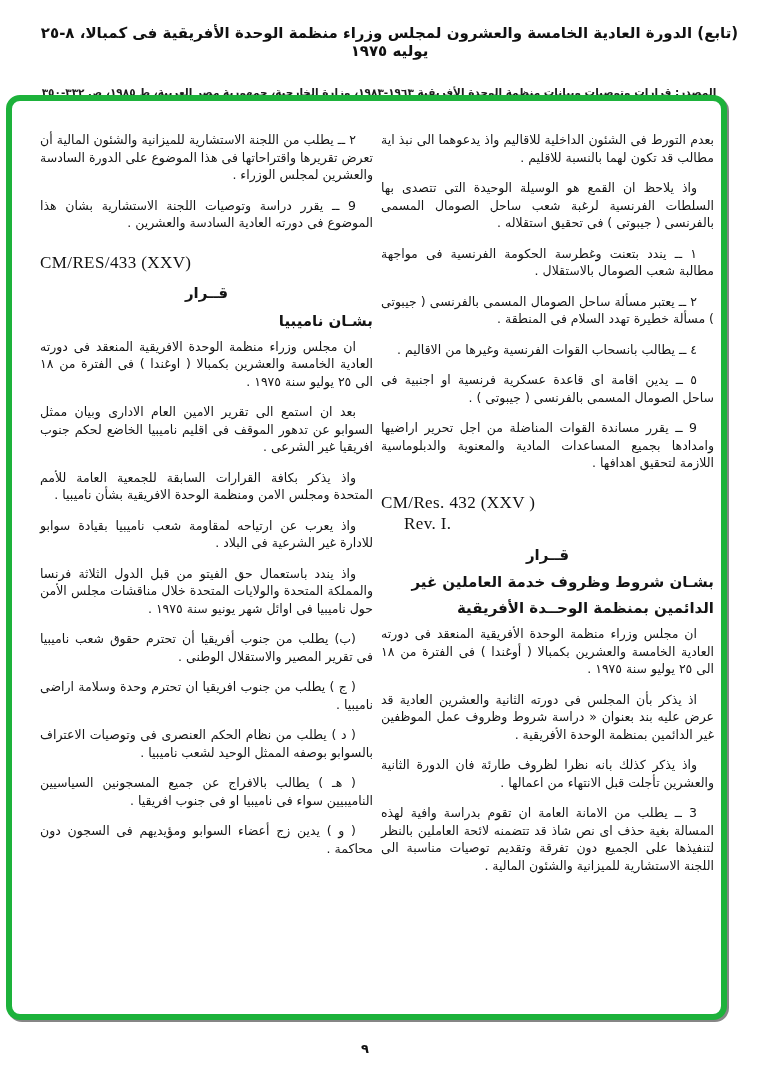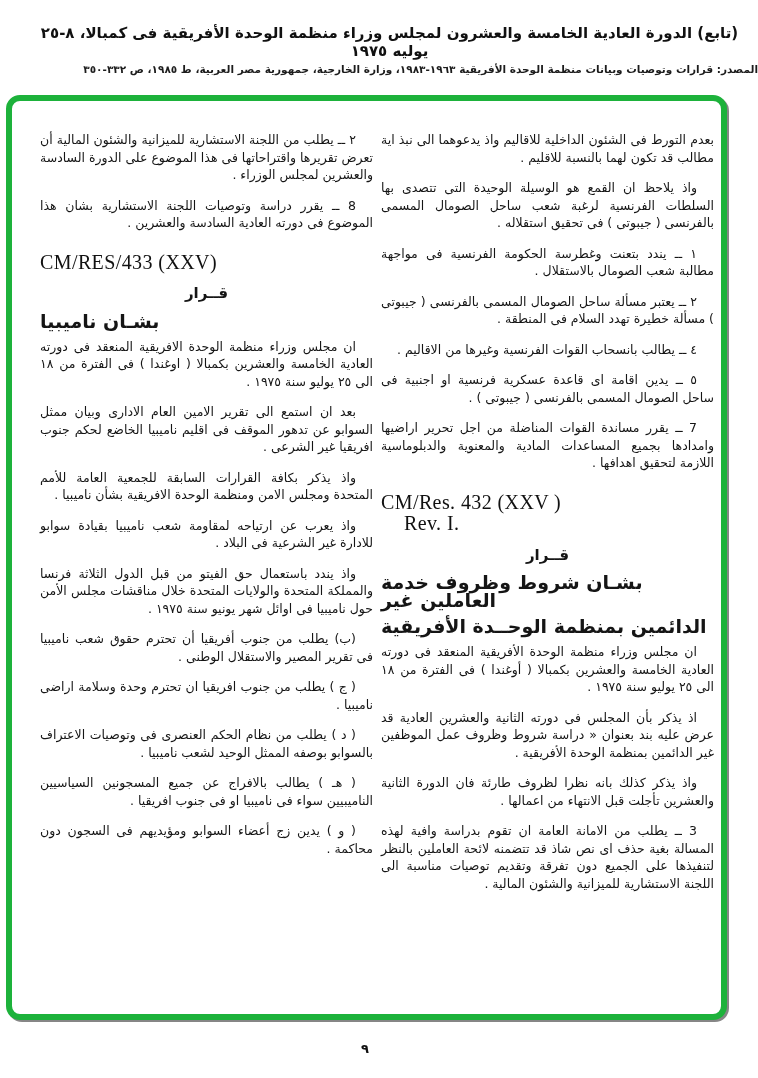--- a/index.html
+++ b/index.html
@@ -16,24 +16,23 @@
     position:absolute;top:24px;left:0;right:0;
     direction:rtl;text-align:center;
   }
   .header-title{
     font-size:15px;font-weight:bold;
     letter-spacing:0;
     color:#111;
     padding-left:21px;
   }
   .source-line{
-    margin-top:3px;
+    margin-top:26px;
     font-size:10.5px;font-weight:bold;
     color:#1c1c1c;
-    text-align:right;
   }
   
   .content-frame{
     position:absolute;
     left:6px;top:95px;
     width:721px;height:925px;
     box-sizing:border-box;
     border:6px solid #1db23b;
     border-radius:14px;
     background:#ffffff;
@@ -57,38 +56,38 @@
     color:#151515;
   }
   
   .blk{margin:0 0 13px 0;}
   .p{text-indent:17px;text-align:justify;}
   .p.noindent{text-indent:0;}
   .code{
     direction:ltr;
     text-align:left;
     font-family:"Liberation Serif","DejaVu Serif",serif;
-    font-size:20px;
+    font-size:17px;
     letter-spacing:.4px;
     text-indent:0;
     margin:22px 0 4px 0;
     color:#111;
   }
   .code + .code{margin-top:0;margin-bottom:10px;margin-left:23px;}
   .title-main{
     text-align:center;
     font-weight:bold;
     font-size:15px;
     text-indent:0;
     margin:14px 0 9px 0;
   }
   .title{
-    text-align:left;
+    text-align:right;
     font-weight:bold;
-    font-size:19px;
+    font-size:15px;
     line-height:18px;
     text-indent:0;
     margin:0 0 8px 0;
   }
   
   .page-number{
     position:absolute;
     bottom:22px;left:0;right:28px;
     text-align:center;
     font-size:13px;font-weight:bold;
@@ -107,34 +106,34 @@
 
   <div class="content-frame" style="border-color: rgb(29, 178, 59);">
     <div class="cols">
       <div class="col" id="col-right" dir="rtl">
           <div class="blk p noindent">بعدم التورط فى الشئون الداخلية للاقاليم واذ يدعوهما الى نبذ اية مطالب قد تكون لهما بالنسبة للاقليم .</div>
           <div class="blk p">واذ يلاحظ ان القمع هو الوسيلة الوحيدة التى تتصدى بها السلطات الفرنسية لرغبة شعب ساحل الصومال المسمى بالفرنسى ( جيبوتى ) فى تحقيق استقلاله .</div>
           <div class="blk p">١ ــ يندد بتعنت وغطرسة الحكومة الفرنسية فى مواجهة مطالبة شعب الصومال بالاستقلال .</div>
           <div class="blk p">٢ ــ يعتبر مسألة ساحل الصومال المسمى بالفرنسى ( جيبوتى ) مسألة خطيرة تهدد السلام فى المنطقة .</div>
           <div class="blk p">٤ ــ يطالب بانسحاب القوات الفرنسية وغيرها من الاقاليم .</div>
           <div class="blk p">٥ ــ يدين اقامة اى قاعدة عسكرية فرنسية او اجنبية فى ساحل الصومال المسمى بالفرنسى ( جيبوتى ) .</div>
-          <div class="blk p">7 ــ يقرر مساندة القوات المناضلة من اجل تحرير اراضيها وامدادها بجميع المساعدات المادية والمعنوية والدبلوماسية اللازمة لتحقيق اهدافها .</div>
+          <div class="blk p">9 ــ يقرر مساندة القوات المناضلة من اجل تحرير اراضيها وامدادها بجميع المساعدات المادية والمعنوية والدبلوماسية اللازمة لتحقيق اهدافها .</div>
           <div class="blk code" dir="ltr">CM/Res. 432 (XXV )</div>
           <div class="blk code" dir="ltr">Rev. I.</div>
           <div class="blk title-main">قــرار</div>
           <div class="blk title">بشـان شروط وظروف خدمة العاملين غير</div>
           <div class="blk title">الدائمين بمنظمة الوحــدة الأفريقية</div>
           <div class="blk p">ان مجلس وزراء منظمة الوحدة الأفريقية المنعقد فى دورته العادية الخامسة والعشرين بكمبالا ( أوغندا ) فى الفترة من ١٨ الى ٢٥ يوليو سنة ١٩٧٥ .</div>
           <div class="blk p">اذ يذكر بأن المجلس فى دورته الثانية والعشرين العادية قد عرض عليه بند بعنوان « دراسة شروط وظروف عمل الموظفين غير الدائمين بمنظمة الوحدة الأفريقية .</div>
           <div class="blk p">واذ يذكر كذلك بانه نظرا لظروف طارئة فان الدورة الثانية والعشرين تأجلت قبل الانتهاء من اعمالها .</div>
           <div class="blk p">3 ــ يطلب من الامانة العامة ان تقوم بدراسة وافية لهذه المسالة بغية حذف اى نص شاذ قد تتضمنه لائحة العاملين بالنظر لتنفيذها على الجميع دون تفرقة وتقديم توصيات مناسبة الى اللجنة الاستشارية للميزانية والشئون المالية .</div>
         </div>
       <div class="col" id="col-left" dir="rtl">
           <div class="blk p">٢ ــ يطلب من اللجنة الاستشارية للميزانية والشئون المالية أن تعرض تقريرها واقتراحاتها فى هذا الموضوع على الدورة السادسة والعشرين لمجلس الوزراء .</div>
-          <div class="blk p">8 ــ يقرر دراسة وتوصيات اللجنة الاستشارية بشان هذا الموضوع فى دورته العادية السادسة والعشرين .</div>
+          <div class="blk p">9 ــ يقرر دراسة وتوصيات اللجنة الاستشارية بشان هذا الموضوع فى دورته العادية السادسة والعشرين .</div>
           <div class="blk code" dir="ltr">CM/RES/433 (XXV)</div>
           <div class="blk title-main">قــرار</div>
           <div class="blk title">بشـان ناميبيا</div>
           <div class="blk p">ان مجلس وزراء منظمة الوحدة الافريقية المنعقد فى دورته العادية الخامسة والعشرين بكمبالا ( اوغندا ) فى الفترة من ١٨ الى ٢٥ يوليو سنة ١٩٧٥ .</div>
           <div class="blk p">بعد ان استمع الى تقرير الامين العام الادارى وبيان ممثل السوابو عن تدهور الموقف فى اقليم ناميبيا الخاضع لحكم جنوب افريقيا غير الشرعى .</div>
           <div class="blk p">واذ يذكر بكافة القرارات السابقة للجمعية العامة للأمم المتحدة ومجلس الامن ومنظمة الوحدة الافريقية بشأن ناميبيا .</div>
           <div class="blk p">واذ يعرب عن ارتياحه لمقاومة شعب ناميبيا بقيادة سوابو للادارة غير الشرعية فى البلاد .</div>
           <div class="blk p">واذ يندد باستعمال حق الفيتو من قبل الدول الثلاثة فرنسا والمملكة المتحدة والولايات المتحدة خلال مناقشات مجلس الأمن حول ناميبيا فى اوائل شهر يونيو سنة ١٩٧٥ .</div>
           <div class="blk p">(ب) يطلب من جنوب أفريقيا أن تحترم حقوق شعب ناميبيا فى تقرير المصير والاستقلال الوطنى .</div>
           <div class="blk p">( ج ) يطلب من جنوب افريقيا ان تحترم وحدة وسلامة اراضى ناميبيا .</div>

